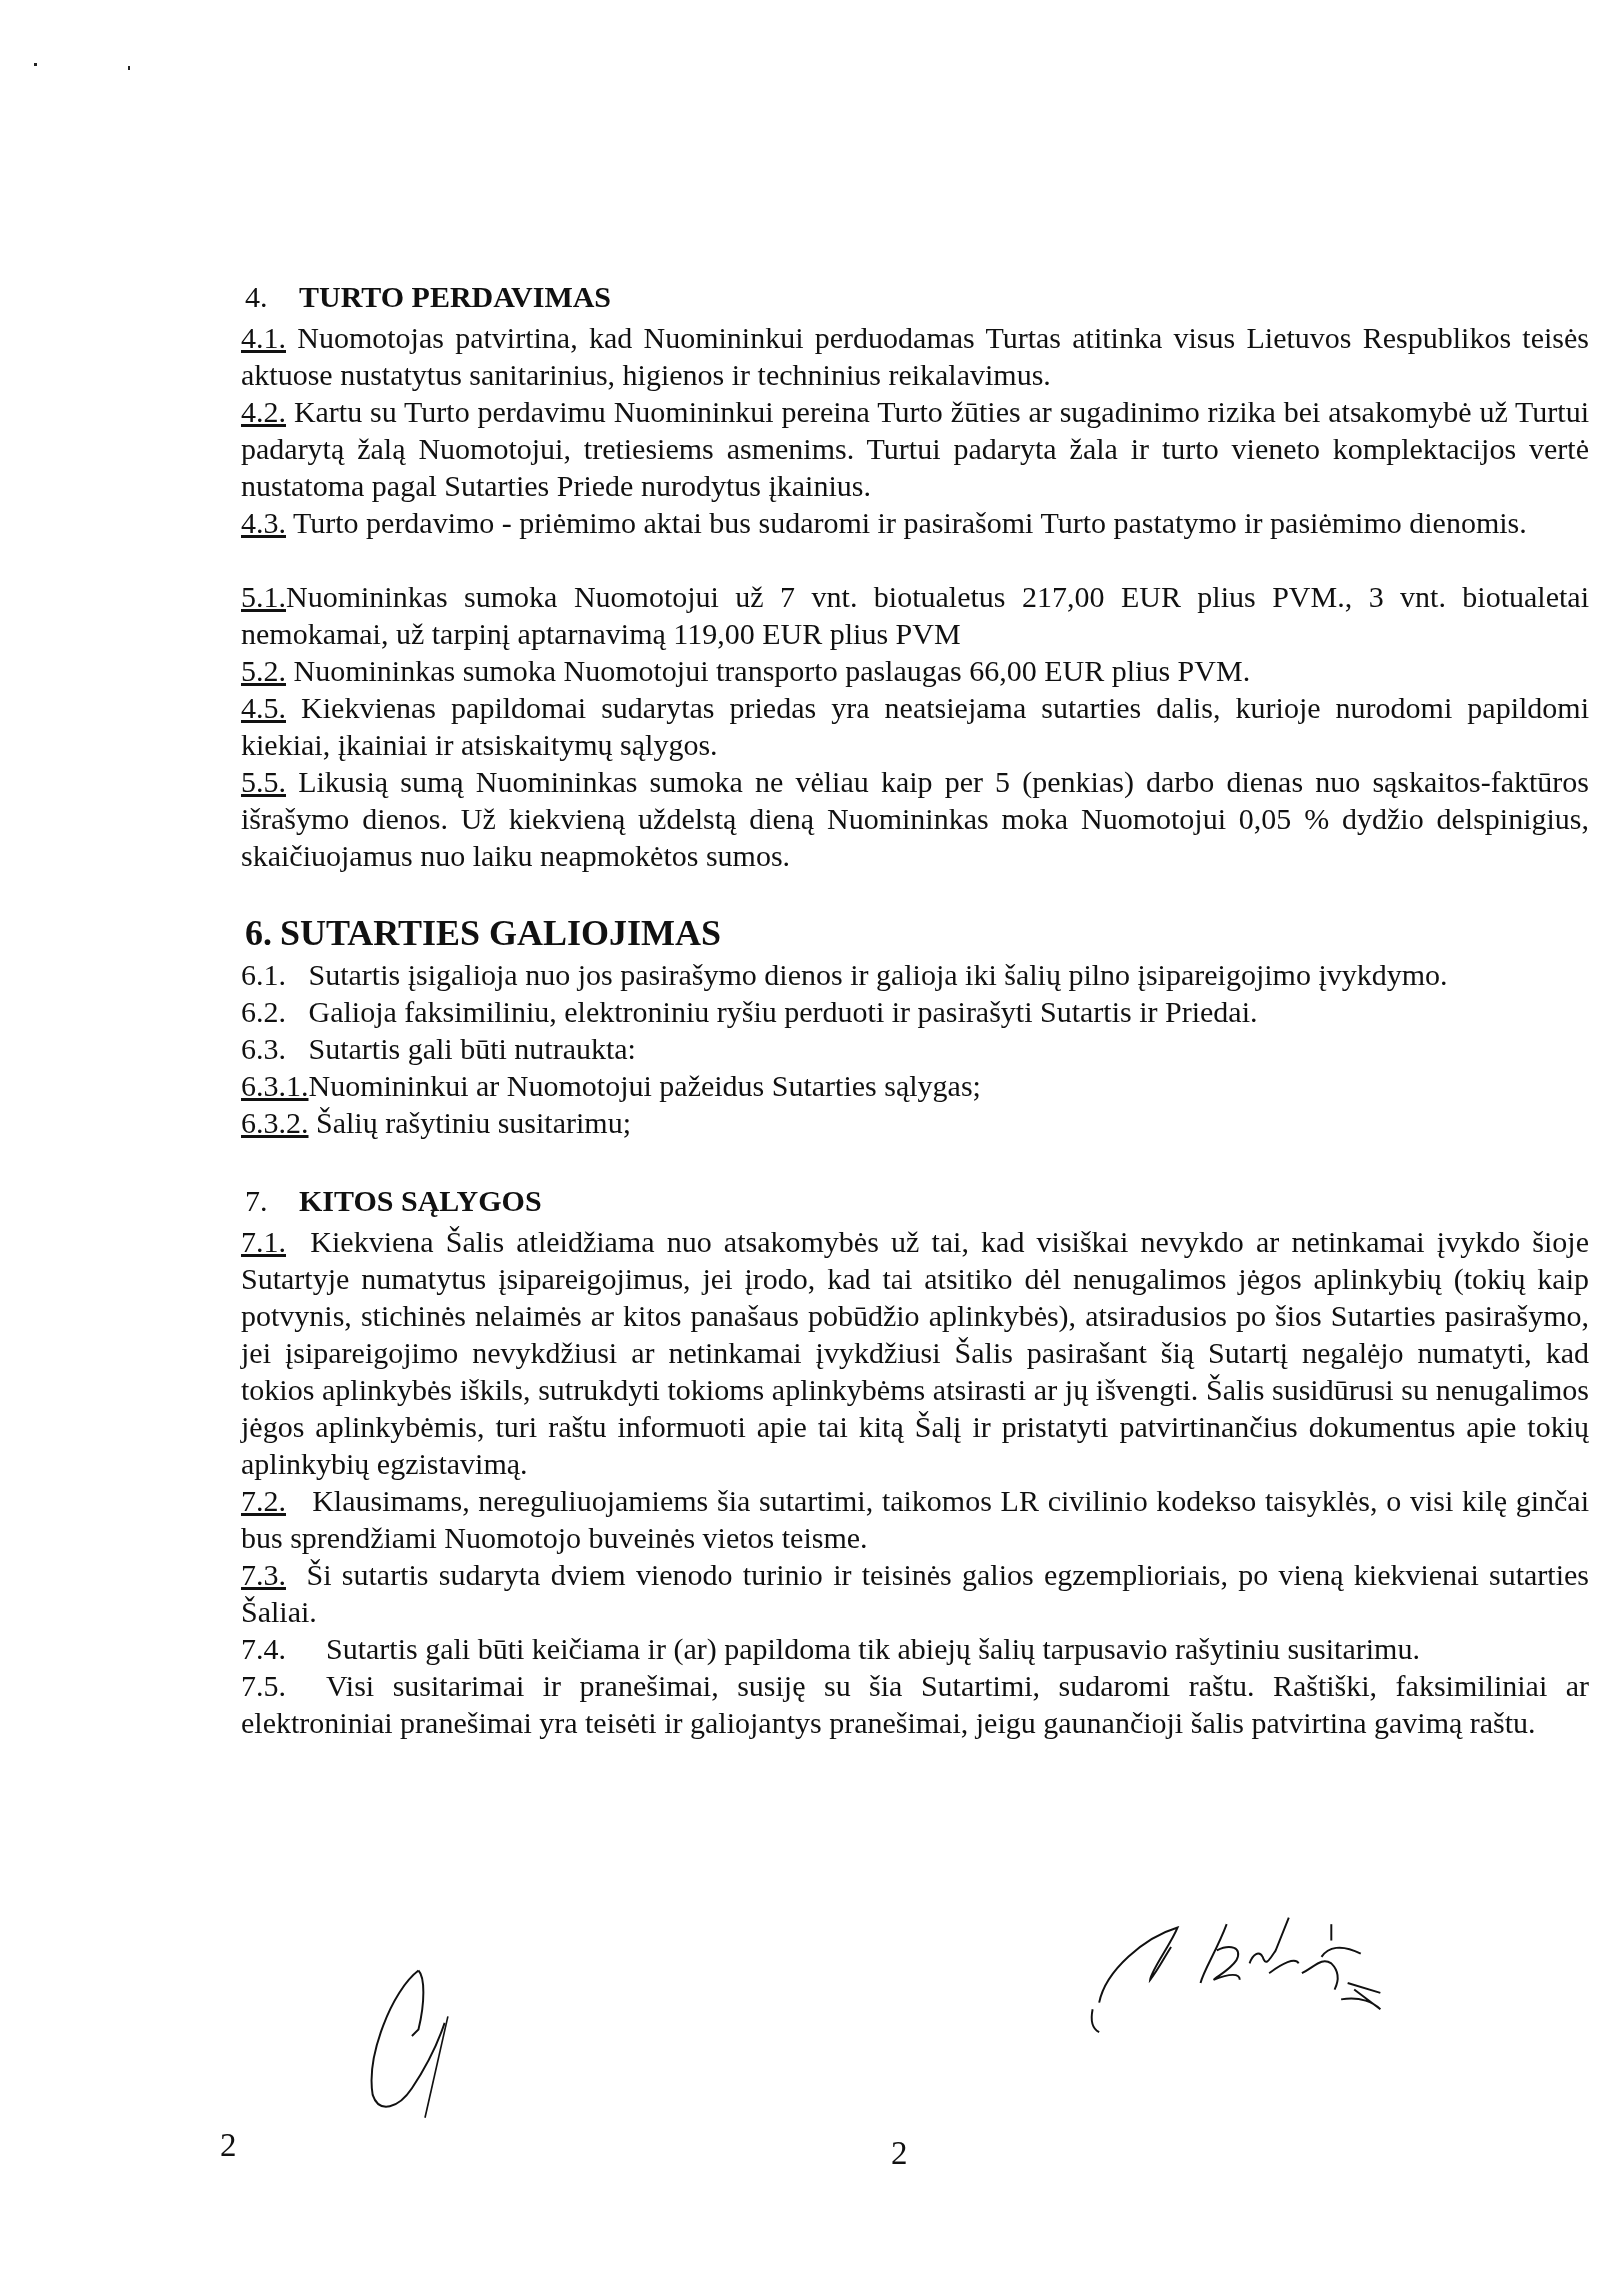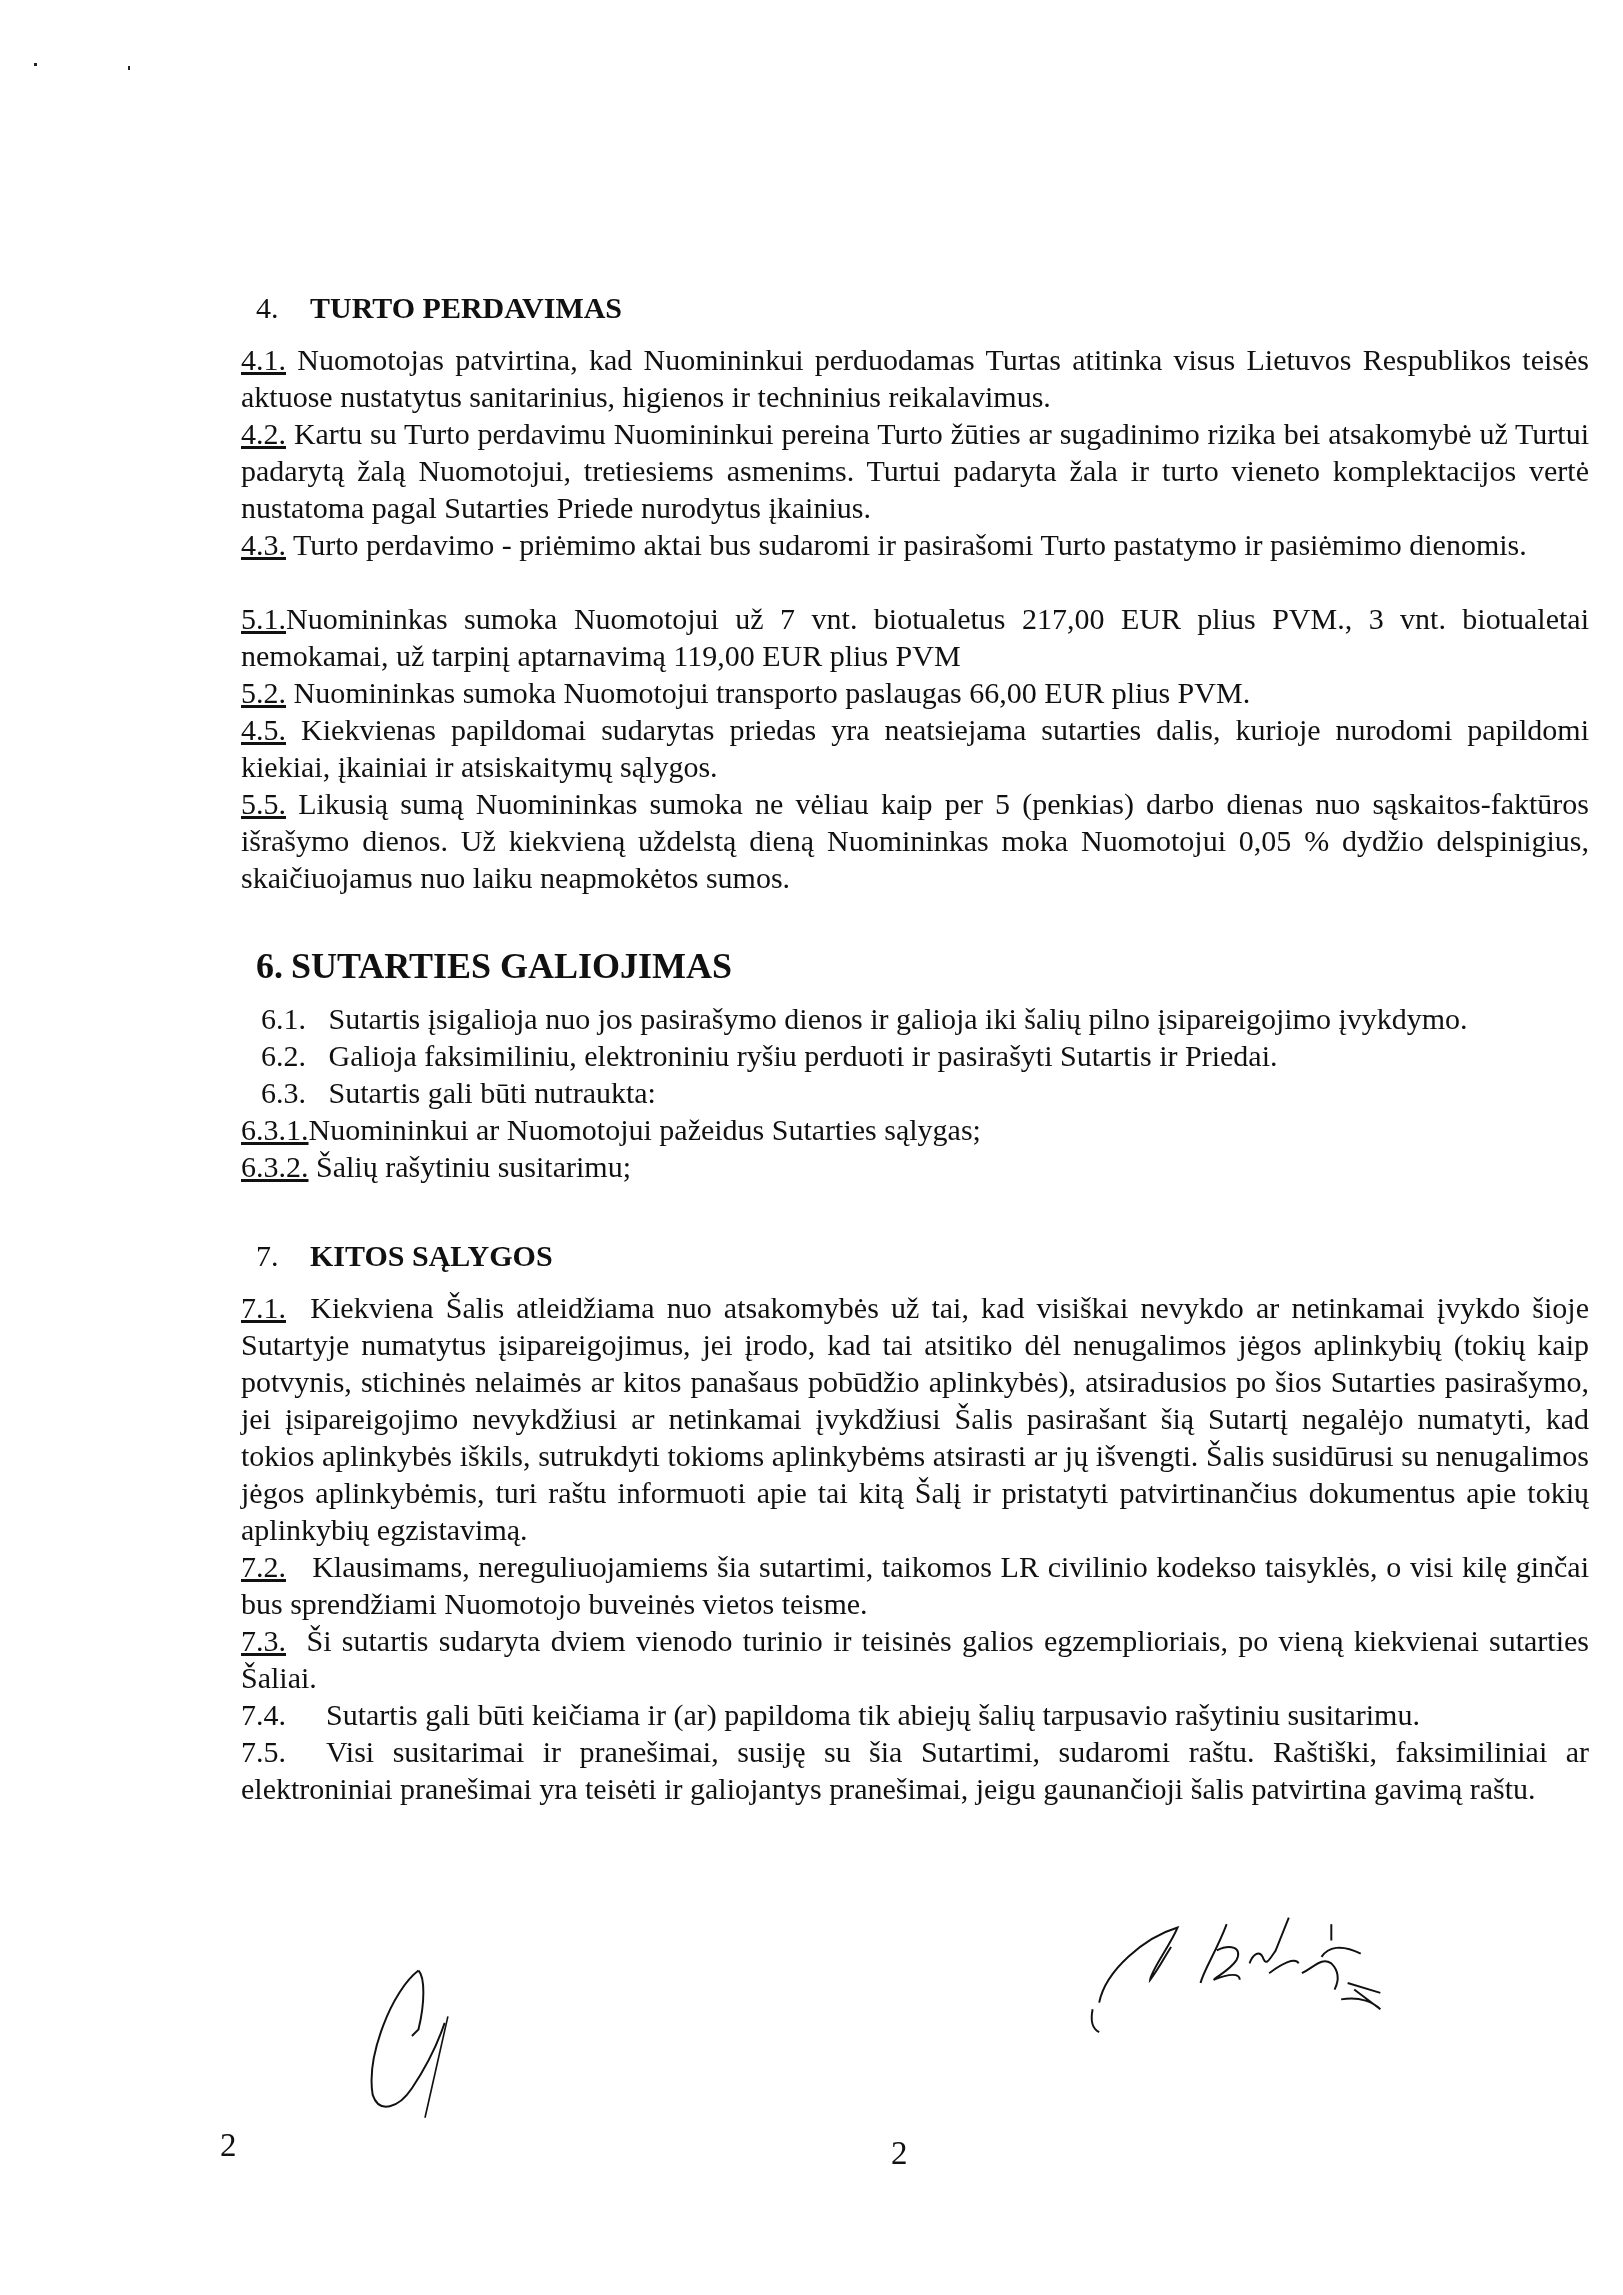--- a/index.html
+++ b/index.html
@@ -1,26 +1,26 @@
 <!DOCTYPE html>
 <html style="font-size:10.5px"><head>
 <meta charset="utf-8">
 <style>
   html, body { margin:0; padding:0; background:#ffffff; }
   body { width:1623px; height:2295px; position:relative; overflow:hidden;
          font-family:"Liberation Serif", "DejaVu Serif", serif; color:#111; }
   .page { position:absolute; left:0; top:0; width:1623px; height:2295px; background:#fff; }
   .content { position:absolute; left:241px; top:274px; width:1348px; font-size:30px; line-height:37px; }
-  .heading { font-weight:bold; margin:15px; }
+  .heading { font-weight:bold; margin:4px; }
   .heading .num { font-weight:normal; display:inline-block; width:54px; }
   .heading.tight .num { width:auto; margin-right:7.9px; font-weight:bold; }
   p { margin:0; text-align:justify; text-align-last:left; }
   .gap { height:37px; }
   .n { display:inline;text-decoration:underline; }
-  .n-wide { display:inline-block; width:60px;margin-left:20px; }
+  .n-wide { display:inline-block; width:60px; }
   .n-wider { display:inline-block; width:85px; }
   b.amount { font-weight:bold; }
   .sig { position:absolute; }
   .pagenum { position:absolute; font-size:33px; font-family:"Liberation Serif", serif; }
   .speck { position:absolute; background:#222; }
 </style>
 </head>
 <body>
 
 <div class="page">

